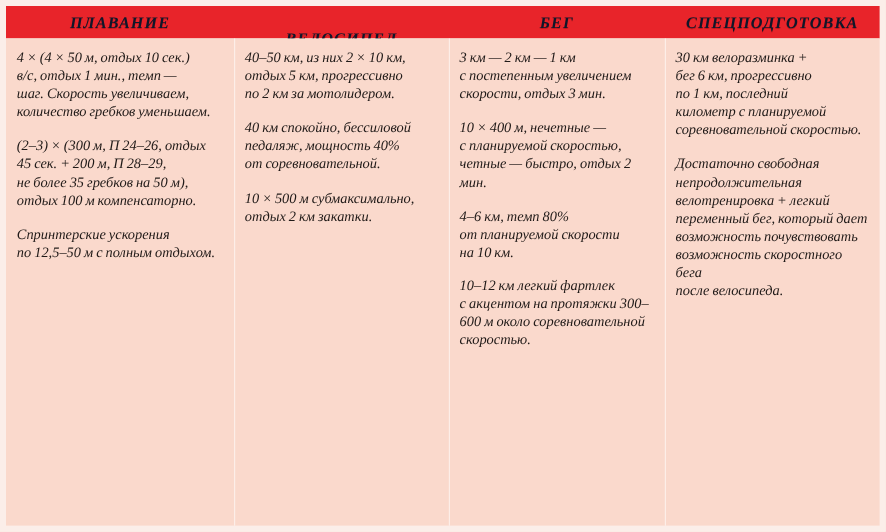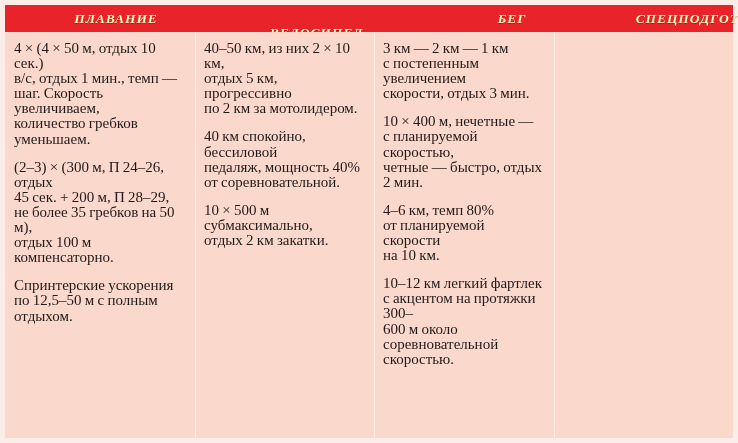--- a/index.html
+++ b/index.html
@@ -30,28 +30,27 @@
     width: 728px;
     height: 27px;
     display: flex;
     background: #e8242a;
   }
   .header-cell {
     flex: 1 1 0;
     display: flex;
     align-items: center;
     justify-content: center;
-    color: #fef9c3;
+    color: #0f172a;
     font-style: italic;
     font-weight: bold;
     font-size: 13.5px;
     letter-spacing: 0.9px;
     white-space: nowrap;
     text-shadow: 0 1px 0 rgba(120,0,0,0.35);
-    padding-left: 16px;
   }
   .header-cell.c1 { flex: 0 0 190px; }
   .header-cell.c2 { flex: 0 0 179px; margin-top: 28px; }
   .header-cell.c3 { flex: 0 0 180px; }
   .header-cell.c4 { flex: 0 0 179px; }
 
   
   .body-row {
     position: absolute;
     left: 5px;
@@ -77,21 +76,22 @@
     content: "";
     position: absolute;
     left: 0;
     top: 0;
     bottom: 0;
     width: 1px;
     background: rgba(255,255,255,0.55);
   }
 
   .para {
-    font-size: 15px;
+    font-style: italic;
+    font-size: 12px;
     line-height: 15.1px;
     color: #201a18;
     margin: 0 0 13px 0;
     text-align: left;
     white-space: pre-line;
     word-spacing: -0.5px;
   }
   .para:last-child { margin-bottom: 0; }
 </style>
 </head>
@@ -141,16 +141,28 @@
       <p class="para">4–6 км, темп 80%
 от планируемой скорости
 на 10 км.</p>
       <p class="para">10–12 км легкий фартлек
 с акцентом на протяжки 300–
 600 м около соревновательной
 скоростью.</p>
     </div>
 
     <div class="col c4">
+      <p class="para">30 км велоразминка +
+бег 6 км, прогрессивно
+по 1 км, последний
+километр с планируемой
+соревновательной скоростью.</p>
+      <p class="para">Достаточно свободная
+непродолжительная
+велотренировка + легкий
+переменный бег, который дает
+возможность почувствовать
+возможность скоростного бега
+после велосипеда.</p>
     </div>
   </div>
 
 </div>
 
 </body></html>

